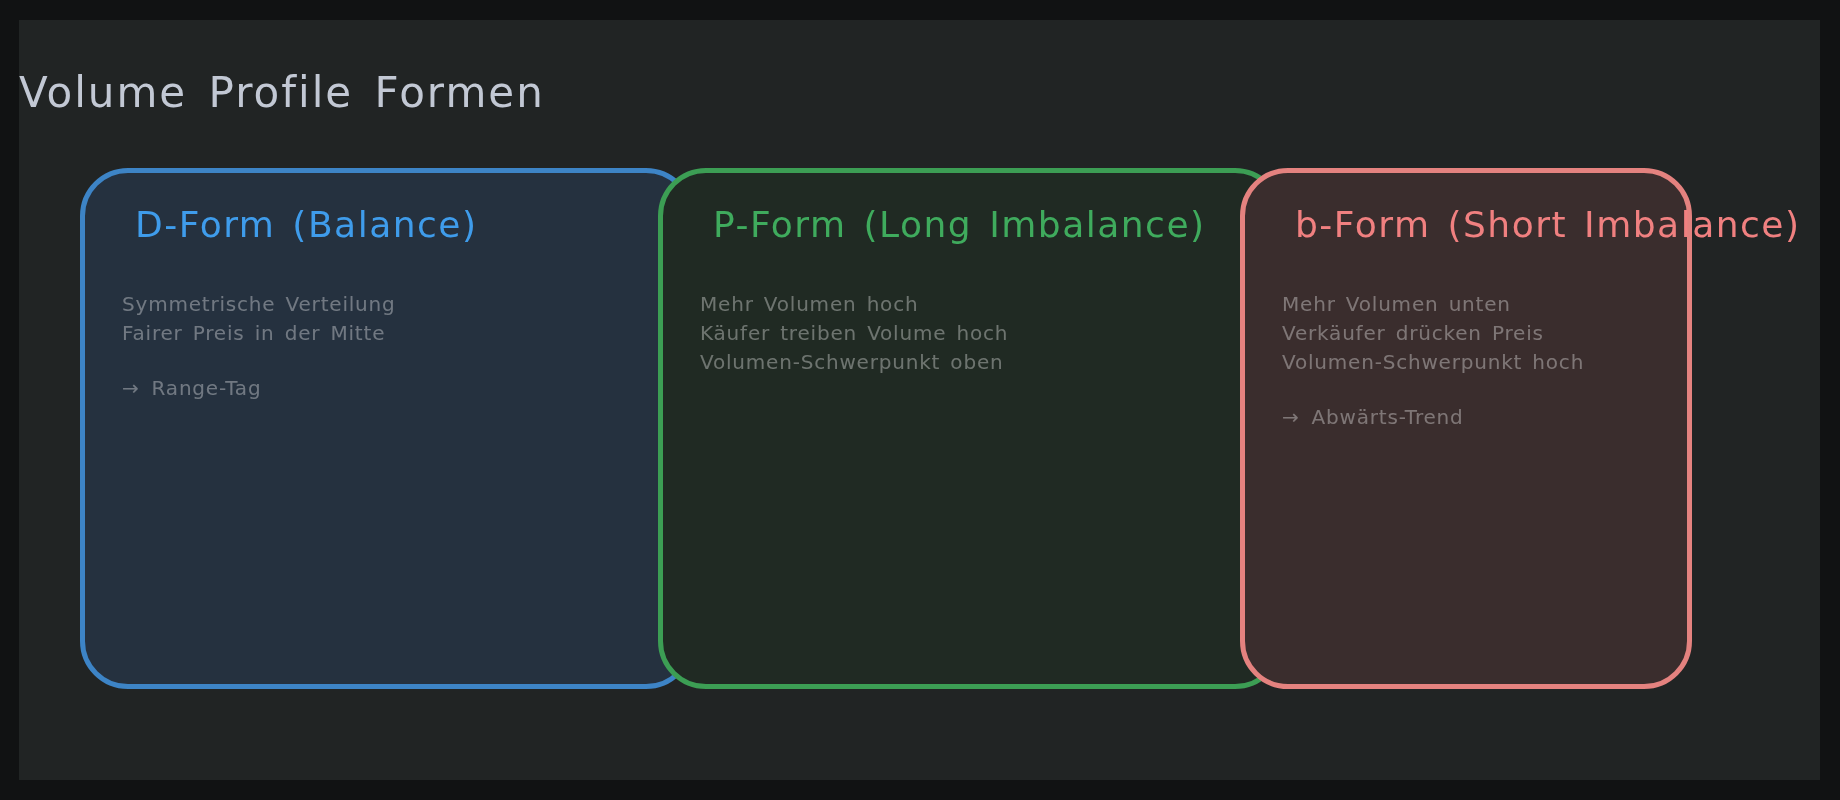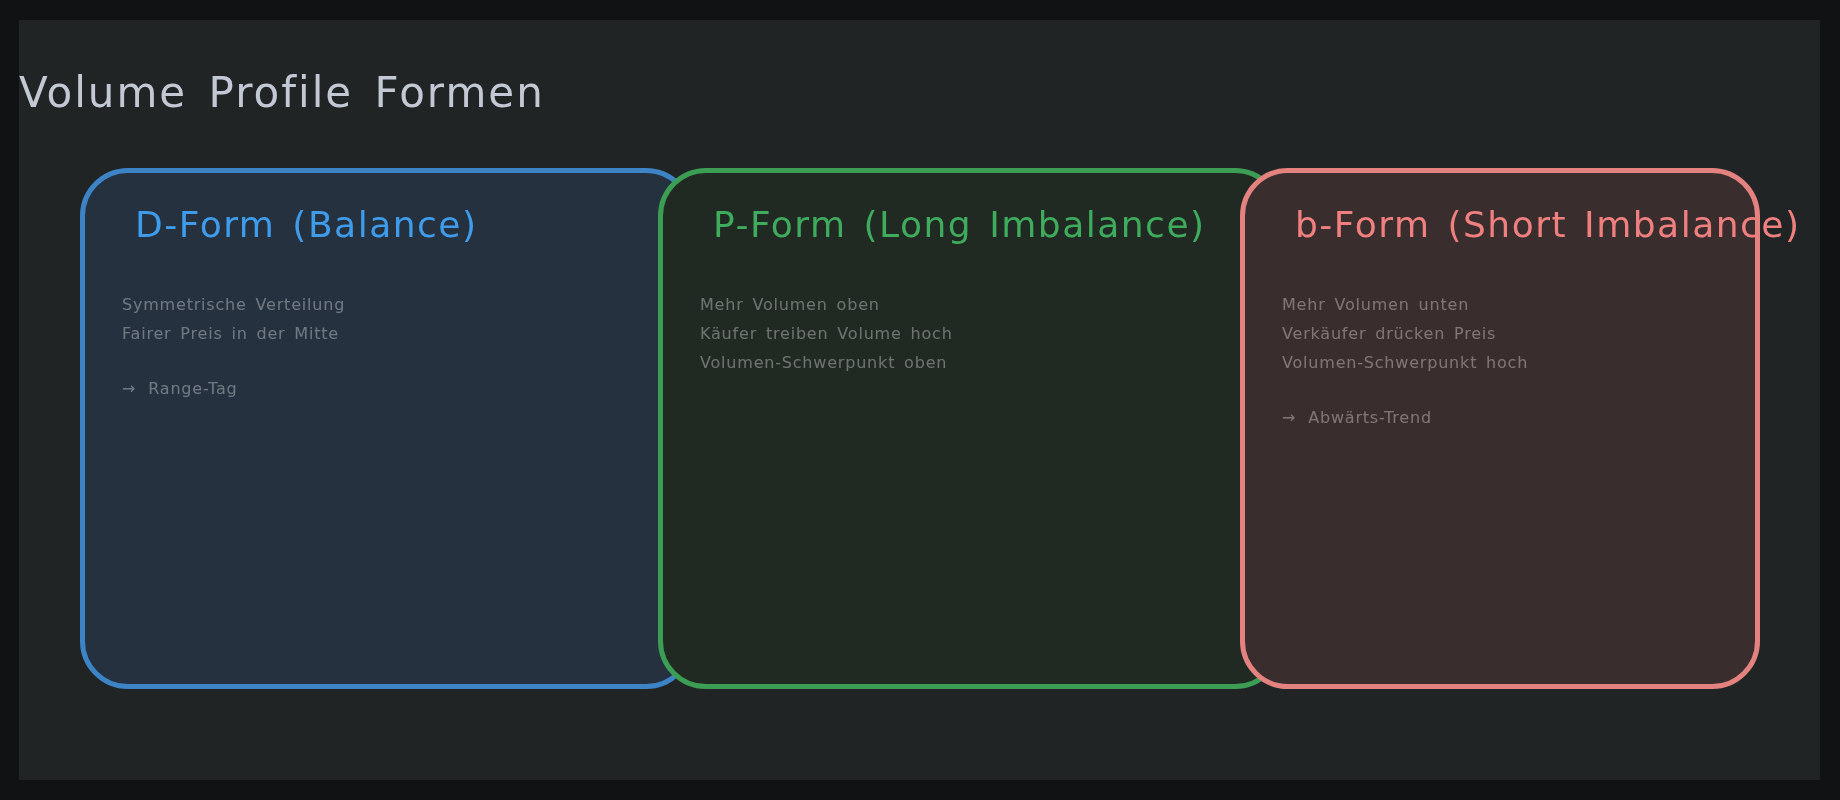--- a/index.html
+++ b/index.html
@@ -38,33 +38,33 @@
     position: absolute;
     top: 148px;
     height: 521px;
     box-sizing: border-box;
     border: 5px solid var(--border, #888);
     border-radius: 48px;
     background: var(--bg, #222);
   }
   .card-1 { left: 61px;  width: 614px; }
   .card-2 { left: 639px; width: 625px; }
-  .card-3 { left: 1221px; width: 520px; }
+  .card-3 { left: 1221px; width: 452px; }
   .card-title {
     margin: 31px 20px 0 50px;
     font-size: 36px;
     font-weight: 500;
     letter-spacing: 1.5px;
     word-spacing: 4px;
     color: var(--accent, #ddd);
     white-space: nowrap;
   }
   .card-body {
     margin: 45px 20px 0 37px;
-    font-size: 16px;
+    font-size: 20px;
     line-height: 29px;
     letter-spacing: 0.8px;
     word-spacing: 3px;
     color: rgba(255, 255, 255, 0.35);
   }
   .card-body .line {
     white-space: nowrap;
   }
   .card-arrow-row {
     margin-top: 26px;
@@ -89,21 +89,21 @@
       <div class="line">Fairer Preis in der Mitte</div>
       <div class="card-arrow-row">
         <span class="arrow-glyph">→</span><span>Range-Tag</span>
       </div>
     </div>
   </div>
 
   <div class="card card-2" style="--accent: #3fab5d; --border: #3c9e54; --bg: #202a23;">
     <div class="card-title">P-Form (Long Imbalance)</div>
     <div class="card-body">
-      <div class="line">Mehr Volumen oben</div>
+      <div class="line">Mehr Volumen hoch</div>
       <div class="line">Käufer treiben Volume hoch</div>
       <div class="line">Volumen-Schwerpunkt oben</div>
     </div>
   </div>
 
   <div class="card card-3" style="--accent: #f08080; --border: #e4827f; --bg: #3a2d2d;">
     <div class="card-title">b-Form (Short Imbalance)</div>
     <div class="card-body">
       <div class="line">Mehr Volumen unten</div>
       <div class="line">Verkäufer drücken Preis</div>

